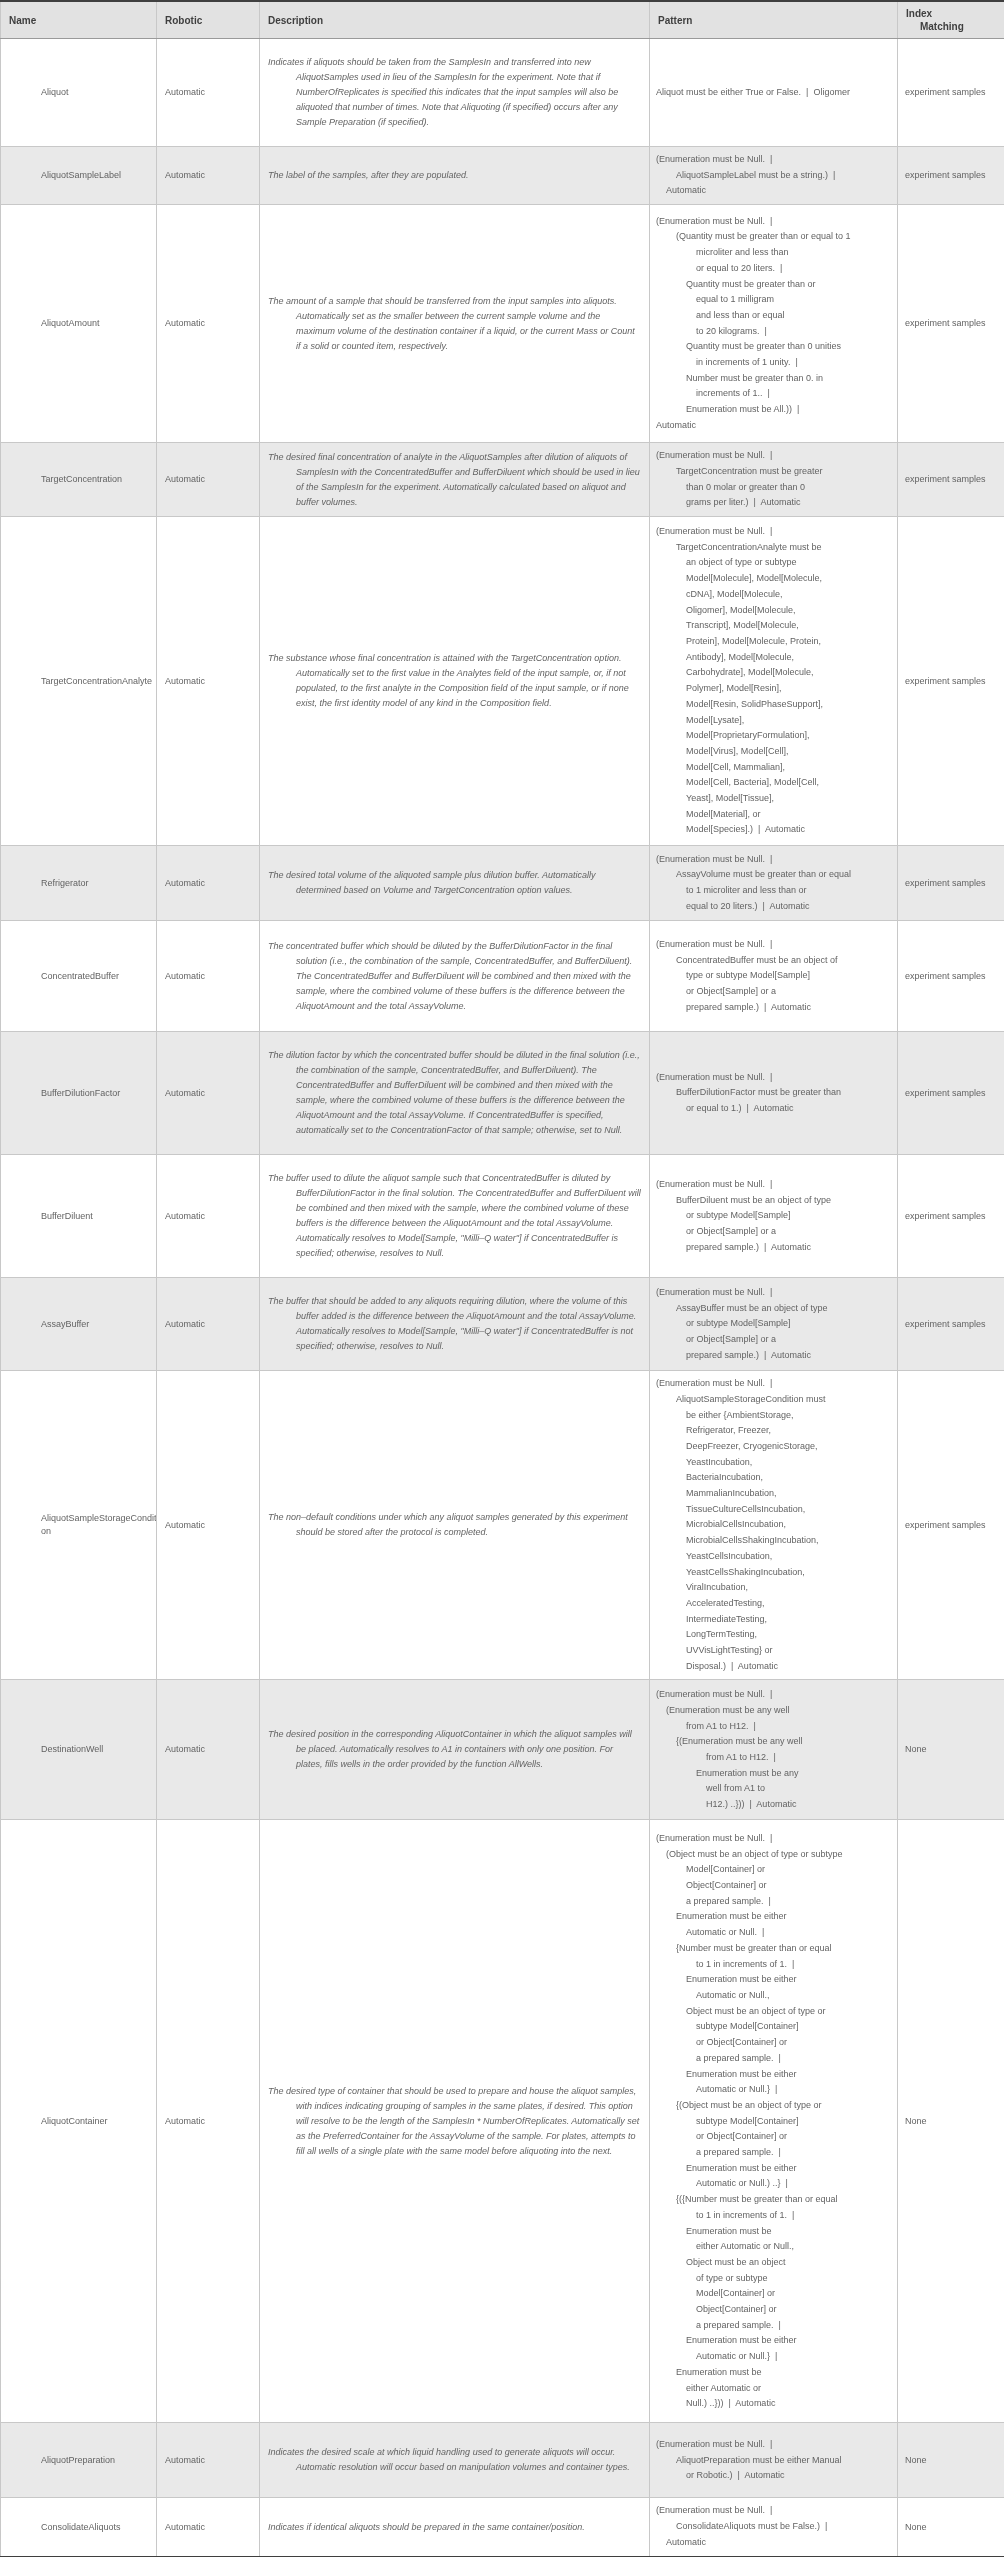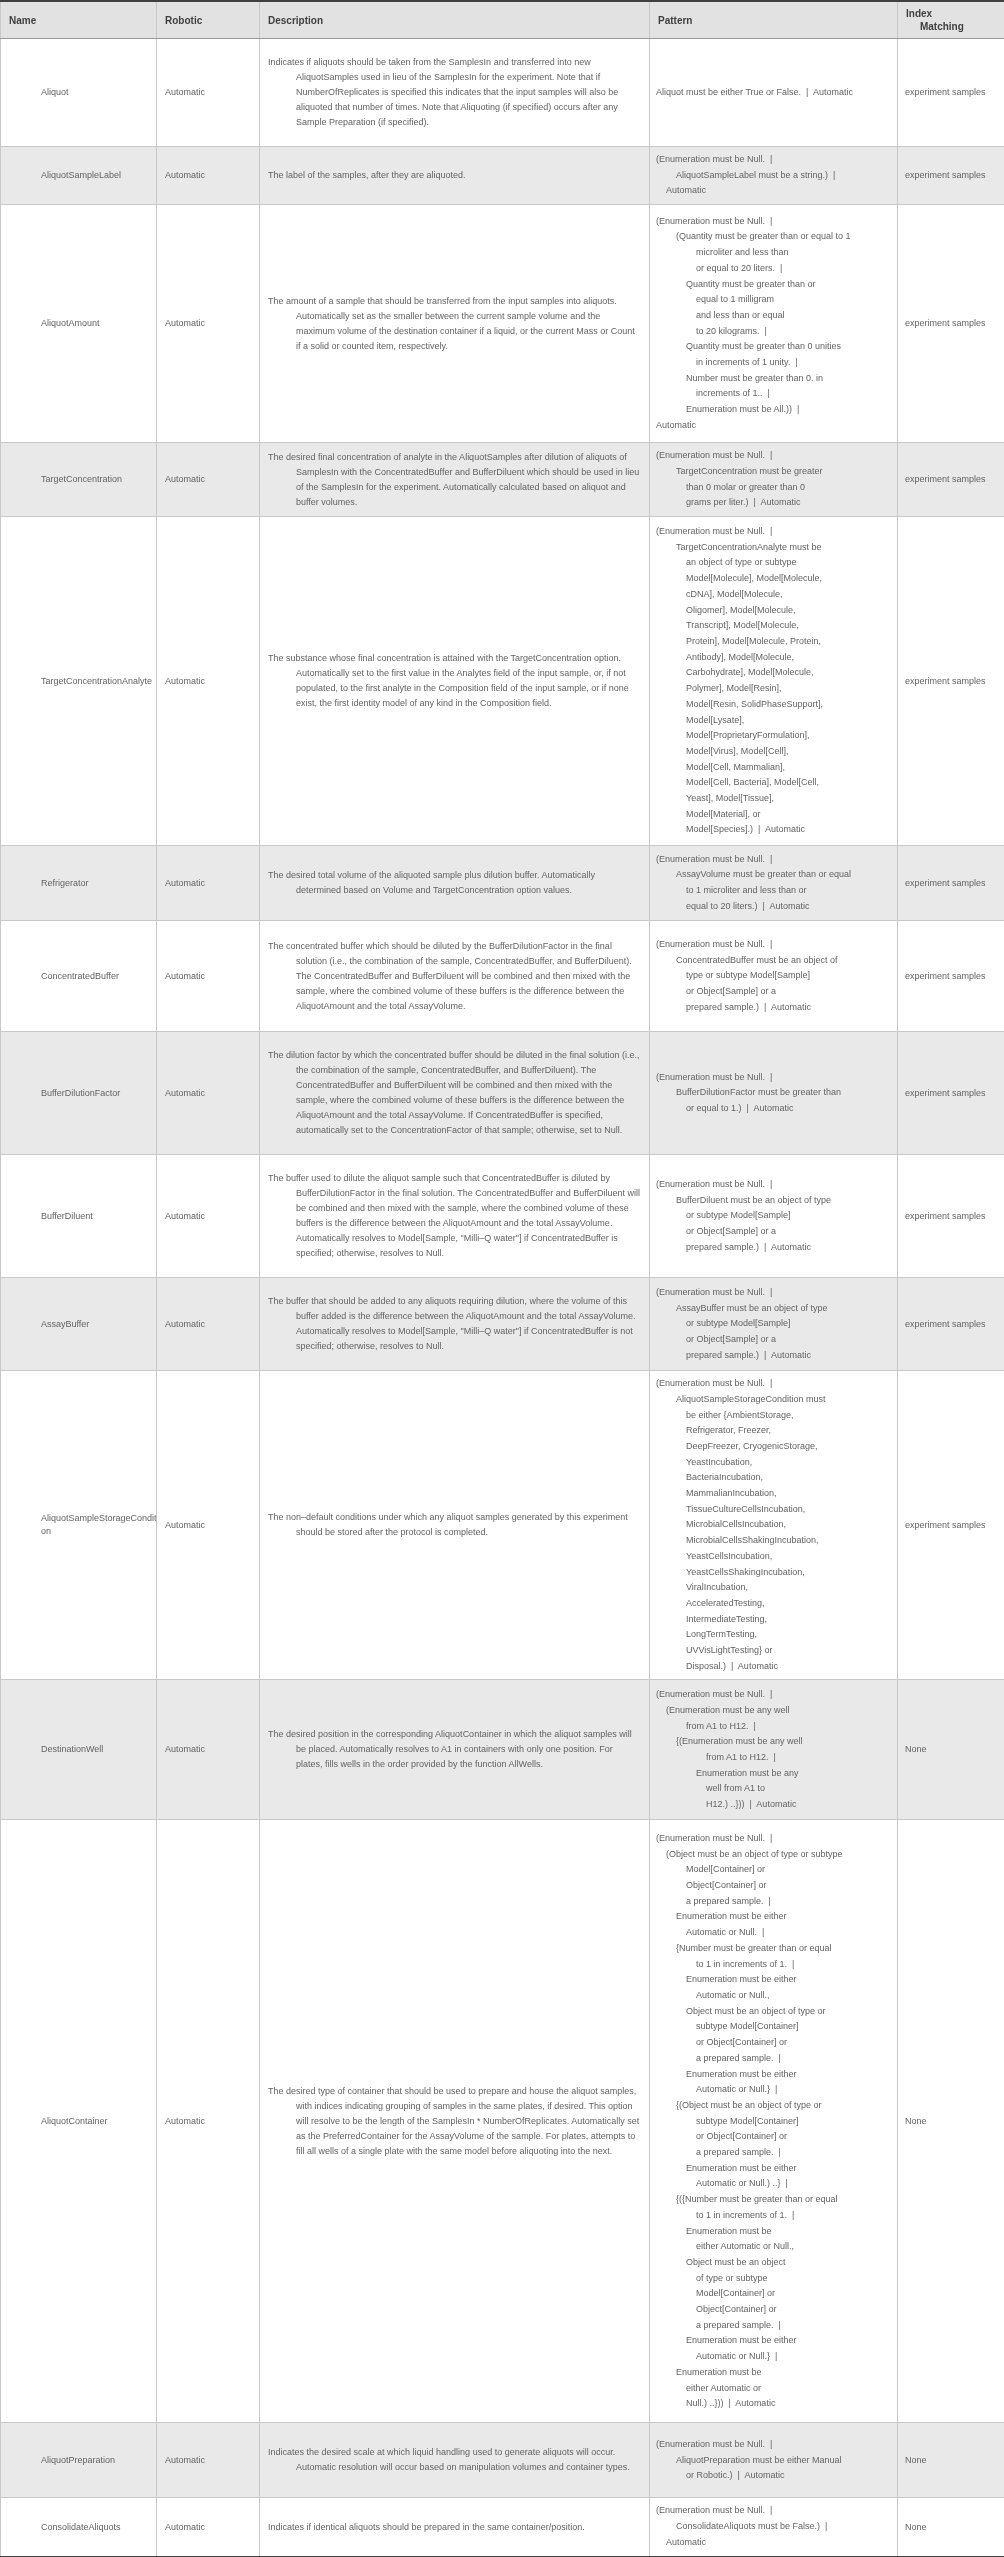--- a/index.html
+++ b/index.html
@@ -35,21 +35,21 @@
     height:22px;
     border-bottom:1px solid #9a9a9a;
     white-space:pre-wrap;
     line-height:13px;
   }
   tbody tr:nth-child(even) td{background:#e9e9e9;}
   tbody tr:nth-child(odd) td{background:#ffffff;}
   .cell-name{white-space:pre-wrap;line-height:13px;padding-left:40px;}
   .cell-default{line-height:13px;}
   .cell-desc{line-height:15px;}
-  .cell-desc .hang{padding-left:28px;text-indent:-28px;}
+  .cell-desc .hang{padding-left:28px;text-indent:-28px;font-style:italic;}
   .cell-pattern{
     white-space:pre-wrap;
     line-height:15.7px;
     padding-left:6px;
     padding-right:4px;
   }
   .cell-index{white-space:nowrap;line-height:13px;padding-left:7px;padding-right:19px;}
   
   tr.r1{height:108px;}  tr.r2{height:56px;}   tr.r3{height:238px;}
   tr.r4{height:74px;}   tr.r5{height:329px;}  tr.r6{height:75px;}
@@ -78,28 +78,28 @@
      Matching</th>
     </tr>
   </thead>
   <tbody>
     <tr class="r1">
       <td class="cell-name">Aliquot</td>
       <td class="cell-default">Automatic</td>
       <td class="cell-desc">
           <div class="hang">Indicates if aliquots should be taken from the SamplesIn and transferred into new AliquotSamples used in lieu of the SamplesIn for the experiment.  Note that if NumberOfReplicates is specified this indicates that the input samples will also be aliquoted that number of times.  Note that Aliquoting (if specified) occurs after any Sample Preparation (if specified).</div>
         </td>
-      <td class="cell-pattern">Aliquot must be either True or False.  |  Automatic</td>
+      <td class="cell-pattern">Aliquot must be either True or False.  |  Oligomer</td>
       <td class="cell-index">experiment samples</td>
     </tr>
     <tr class="r2">
       <td class="cell-name">AliquotSampleLabel</td>
       <td class="cell-default">Automatic</td>
       <td class="cell-desc">
-          <div class="hang">The label of the samples, after they are aliquoted.</div>
+          <div class="hang">The label of the samples, after they are populated.</div>
         </td>
       <td class="cell-pattern">(Enumeration must be Null.  |
         AliquotSampleLabel must be a string.)  |
     Automatic</td>
       <td class="cell-index">experiment samples</td>
     </tr>
     <tr class="r3">
       <td class="cell-name">AliquotAmount</td>
       <td class="cell-default">Automatic</td>
       <td class="cell-desc">

